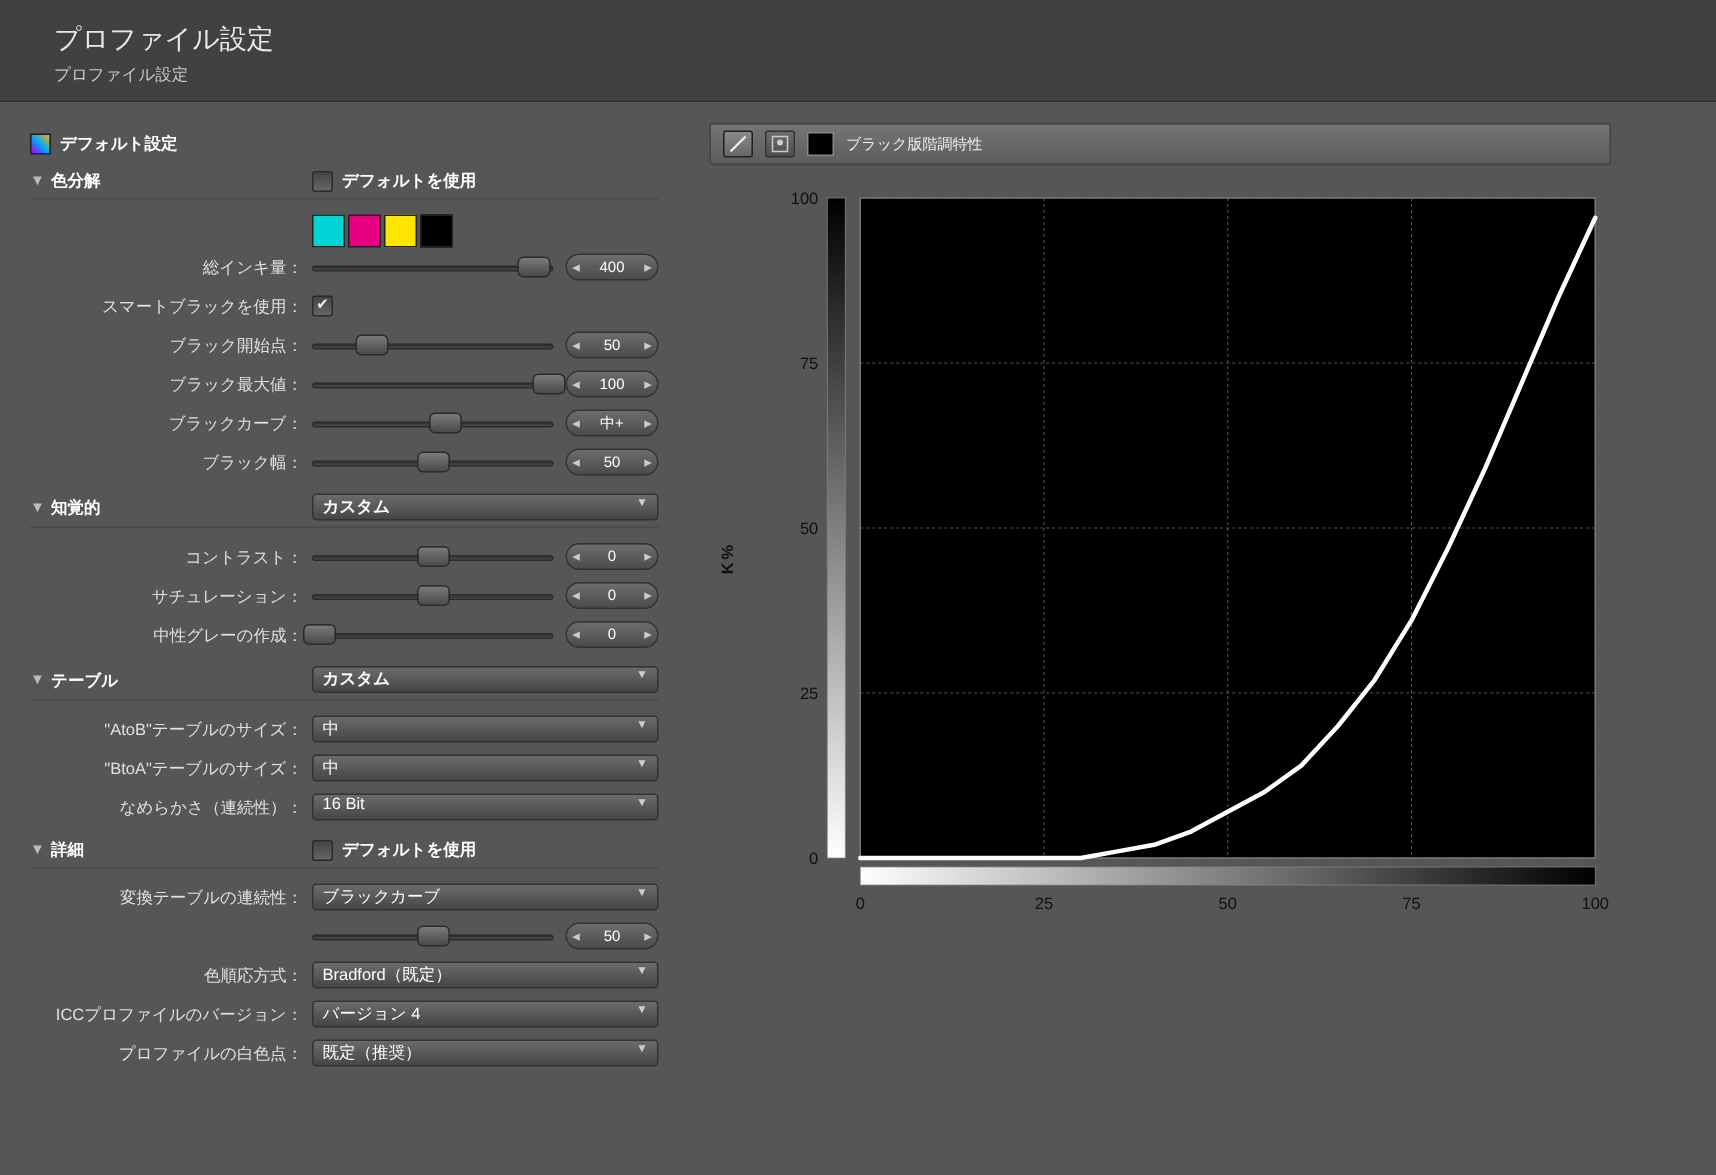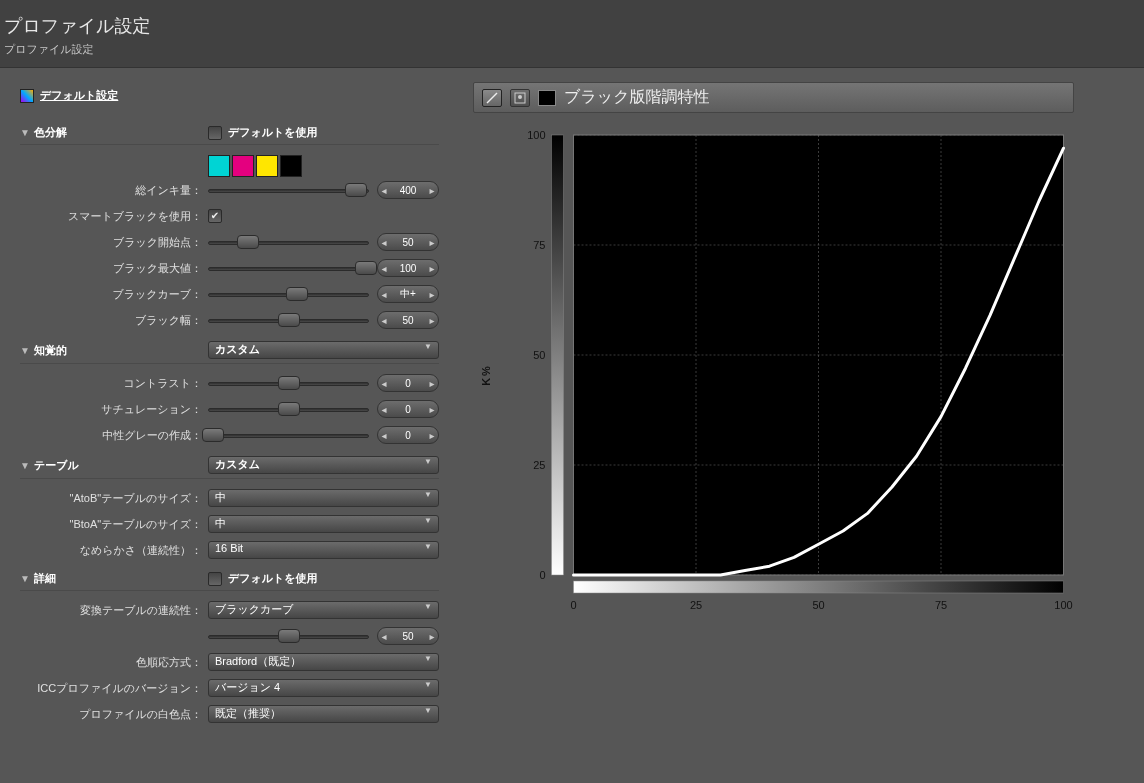--- a/index.html
+++ b/index.html
@@ -6,31 +6,31 @@
   body {
     width: 1144px; height: 783px;
     background: #565656;
     font-family: "Segoe UI", "Meiryo UI", Arial, sans-serif;
     font-size: 11px;
     color: #e0e0e0;
     overflow: hidden;
   }
   .header {
     background: #414141;
-    padding: 14px 20px 10px 4px;
+    padding: 14px 20px 10px 36px;
     border-bottom: 1px solid #333;
   }
   .header h1 { font-size: 18px; font-weight: normal; color: #e8e8e8; }
   .header .sub { font-size: 11px; color: #c8c8c8; margin-top: 4px; }
 
   .body { display: flex; height: calc(100% - 60px); }
   .left { width: 455px; padding: 14px 16px 0 20px; overflow-y: auto; }
   .right { flex: 1; padding: 14px 70px 0 18px; }
 
-  .section-title { display:flex; align-items:center; gap:6px; margin: 6px 0 22px 0; font-weight: bold; color: #fff; text-decoration: underline; }
+  .section-title { display:flex; align-items:center; gap:6px; margin: 6px 0 10px 0; font-weight: bold; color: #fff; }
   .section-title .ico { width:14px; height:14px; background: linear-gradient(45deg,#a0e,#0af,#fa0); display:inline-block; border:1px solid #222;}
   .disclosure { color:#bbb; font-size:10px; display:inline-block; width:10px; }
 
   .sect { margin-top: 10px; }
   .sect-head { display:flex; align-items:center; gap:4px; font-weight:bold; color:#fff; border-bottom:1px solid #4a4a4a; padding-bottom:4px; margin-bottom:8px;}
   .sect-head .title { flex: 0 0 170px;}
   .sect-head .rest { flex:1; display:flex; align-items:center; gap:6px; }
 
   .row { display:flex; align-items:center; height:22px; margin: 4px 0; }
   .row .label { flex:0 0 188px; text-align:right; padding-right:6px; color:#e0e0e0; white-space:nowrap;}
@@ -52,21 +52,21 @@
 
   .dd { flex:1; height:18px; background:linear-gradient(#6b6b6b,#464646); border:1px solid #333; border-radius:3px; display:flex; align-items:flex-start; padding:0 6px; color:#fff; justify-content:space-between; cursor:pointer;}
   .dd .tri { color:#ccc; font-size:8px; }
 
   
   .graph-panel { background:#565656; }
   .graph-head { background: linear-gradient(#757575,#5d5d5d); border:1px solid #444; border-radius:2px; padding:4px 8px; display:flex; align-items:center; gap:8px; }
   .tabicon { width:20px; height:18px; border:1px solid #333; background:linear-gradient(#6e6e6e,#4e4e4e); border-radius:2px; display:inline-flex; align-items:center; justify-content:center; color:#eee; cursor:pointer;}
   .tabicon.sel { background:linear-gradient(#8a8a8a,#666); border-color:#222;}
   .colorbox { width:18px; height:16px; background:#000; border:1px solid #888; }
-  .graph-title { color:#eee; font-size:16px; }
+  .graph-title { color:#eee; font-size:10px; }
 
   .plot-area { margin-top:12px; position:relative; height:500px; }
   .ylabel { position:absolute; left:2px; top:50%; transform: translateY(-50%) rotate(-90deg); transform-origin:center; color:#111; font-size:11px; font-weight:bold; letter-spacing:2px;}
   .svgwrap { position:absolute; left:40px; top:0; right:0; bottom:0; }
   .svgwrap svg { width:100%; height:100%; }
   .axis-text { fill:#111; font-size:11px; }
 </style>
 </head>
 <body>
 

